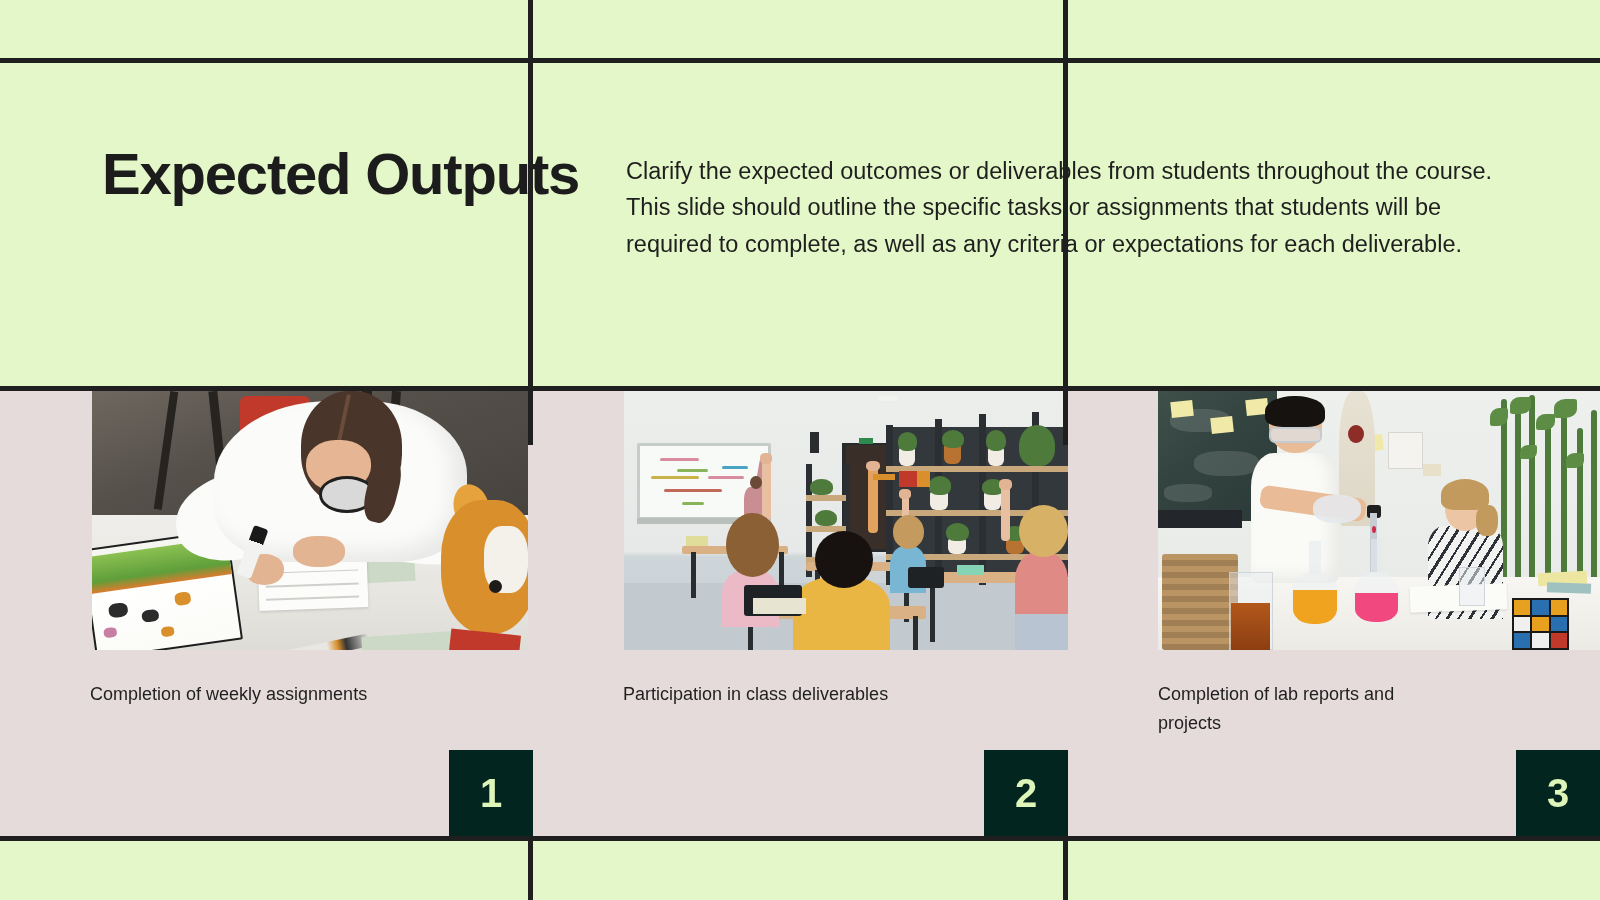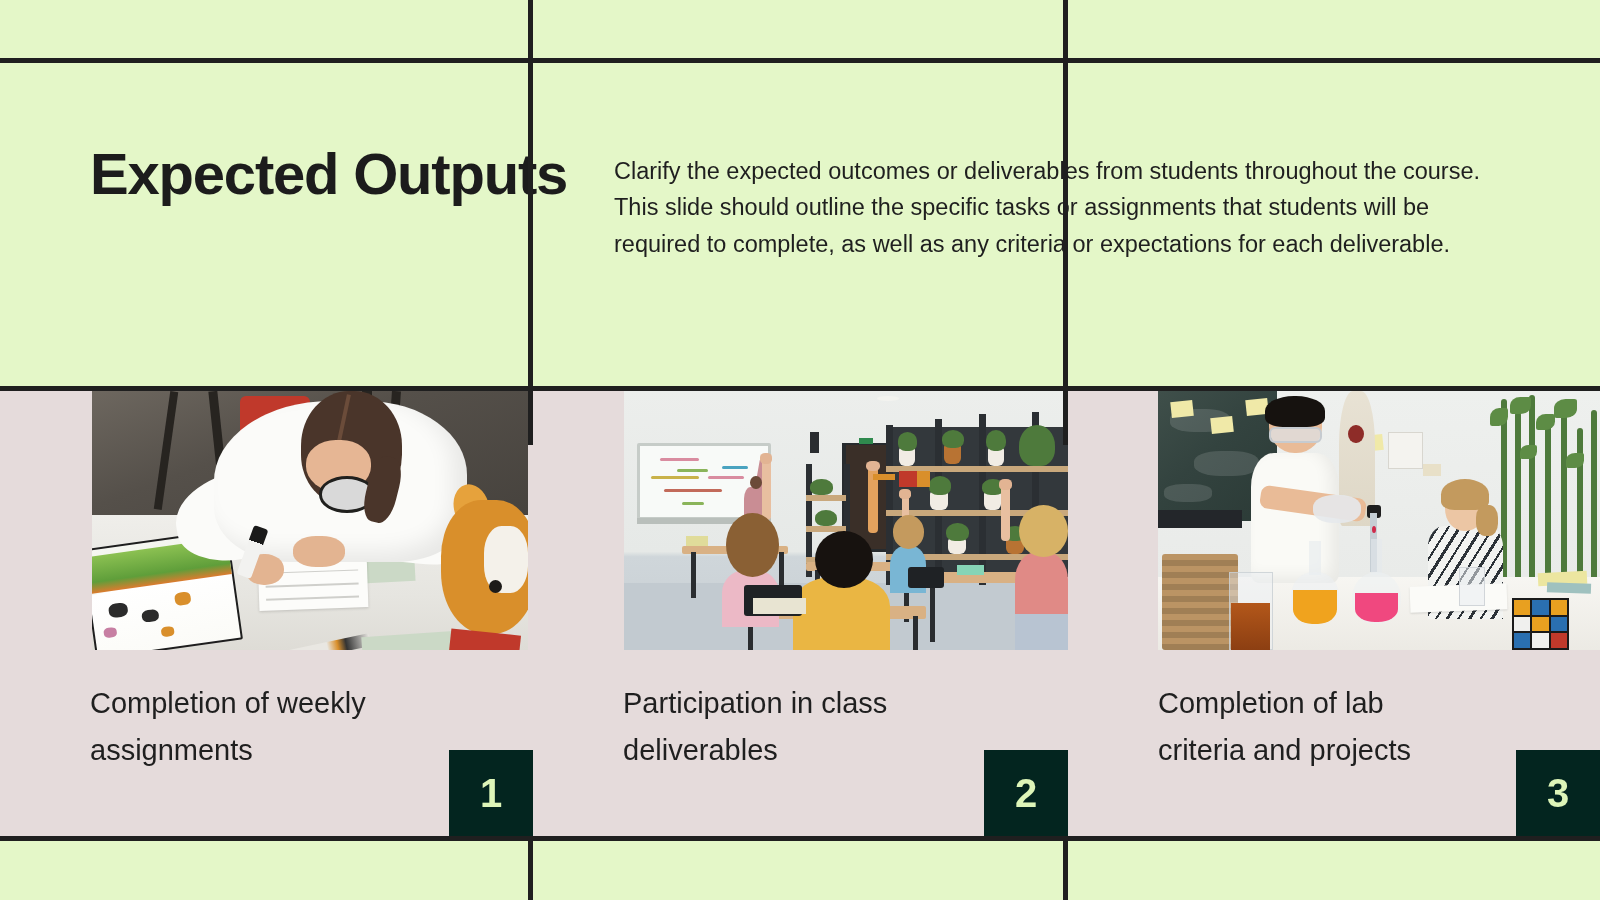--- a/index.html
+++ b/index.html
@@ -12,21 +12,21 @@
   }
   .slide { position:absolute; inset:0; background:#e4f7c8; }
 
   
   .rule { position:absolute; left:0; width:1600px; background:#1f1f1f; }
   .rule-top    { top:58px;  height:5px; }
   .rule-mid    { top:386px; height:5px; }
   .rule-bottom { top:836px; height:5px; }
 
   
-  .header { position:absolute; left:0; top:63px; width:1313px; height:323px; }
+  .header { position:absolute; left:12px; top:63px; width:1313px; height:323px; }
   .title {
     position:absolute; left:90px; top:78px; width:480px;
     font-size:58px; font-weight:800; line-height:1.13;
     letter-spacing:-1.2px; color:#1c1c1c;
   }
   .desc {
     position:absolute; left:614px; top:90px; width:880px;
     font-size:23.5px; font-weight:400; line-height:1.55; color:#1f1f1f;
   }
 
@@ -44,21 +44,21 @@
   .vdiv-f1 { left:528px; }
   .vdiv-f2 { left:1063px; }
 
   .photo { position:absolute; top:0; height:259px; overflow:hidden; }
   .photo-1 { left:92px; width:436px; }
   .photo-2 { left:91px; width:444px; }
   .photo-3 { left:90px; width:442px; }
 
   .caption {
     position:absolute; left:90px; width:330px; top:289px;
-    font-size:29px; line-height:1.62; color:#1f1f1f;
+    font-size:18px; line-height:1.62; color:#1f1f1f;
   }
   .caption-3 { width:300px; }
 
   .badge {
     position:absolute; bottom:0; height:86px; width:84px;
     background:#03251f; display:flex; align-items:center; justify-content:center;
     color:#ddf5b8; font-size:40px; font-weight:800; z-index:5;
   }
   .badge-1 { right:0px; }
   .badge-2 { right:0px; }
@@ -485,21 +485,21 @@
               <i style="background:#e8a020"></i>
             <i style="background:#f0f0ee"></i>
               <i style="background:#e8a020"></i>
               <i style="background:#2a6fb0"></i>
             <i style="background:#2a6fb0"></i>
               <i style="background:#f0f0ee"></i>
               <i style="background:#c0392b"></i>
           </div>
         </div>
       </div>
-      <div class="caption caption-3">Completion of lab criteria and projects</div>
+      <div class="caption caption-3">Completion of lab reports and projects</div>
       <div class="badge badge-3">3</div>
     </div>
   </div>
 
   <div class="vdiv vdiv-1"></div>
   <div class="vdiv vdiv-2"></div>
 
   <div class="rule rule-bottom"></div>
   <div class="vdiv-f vdiv-f1"></div>
   <div class="vdiv-f vdiv-f2"></div>

